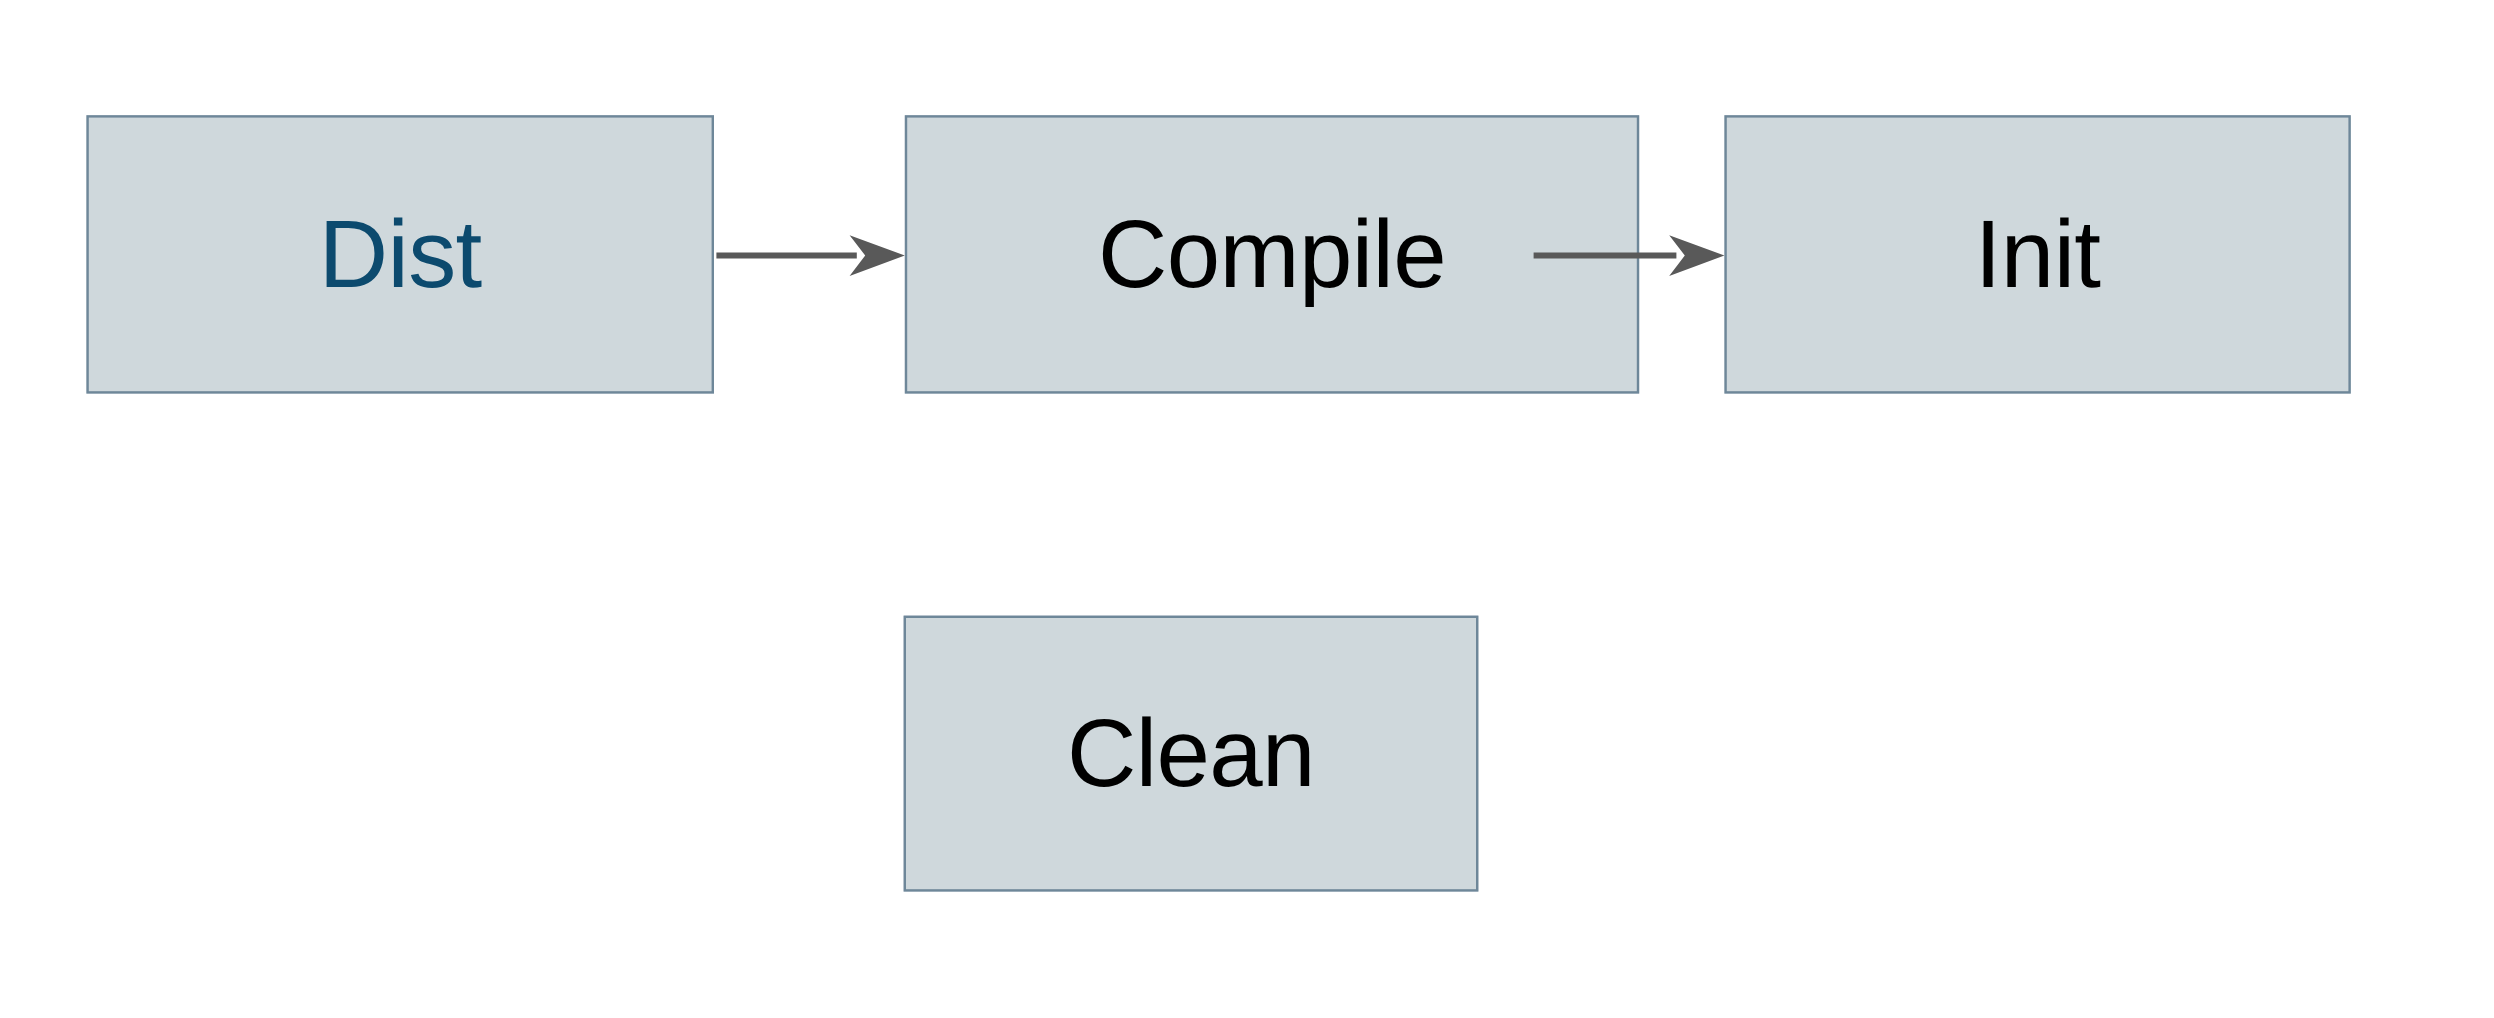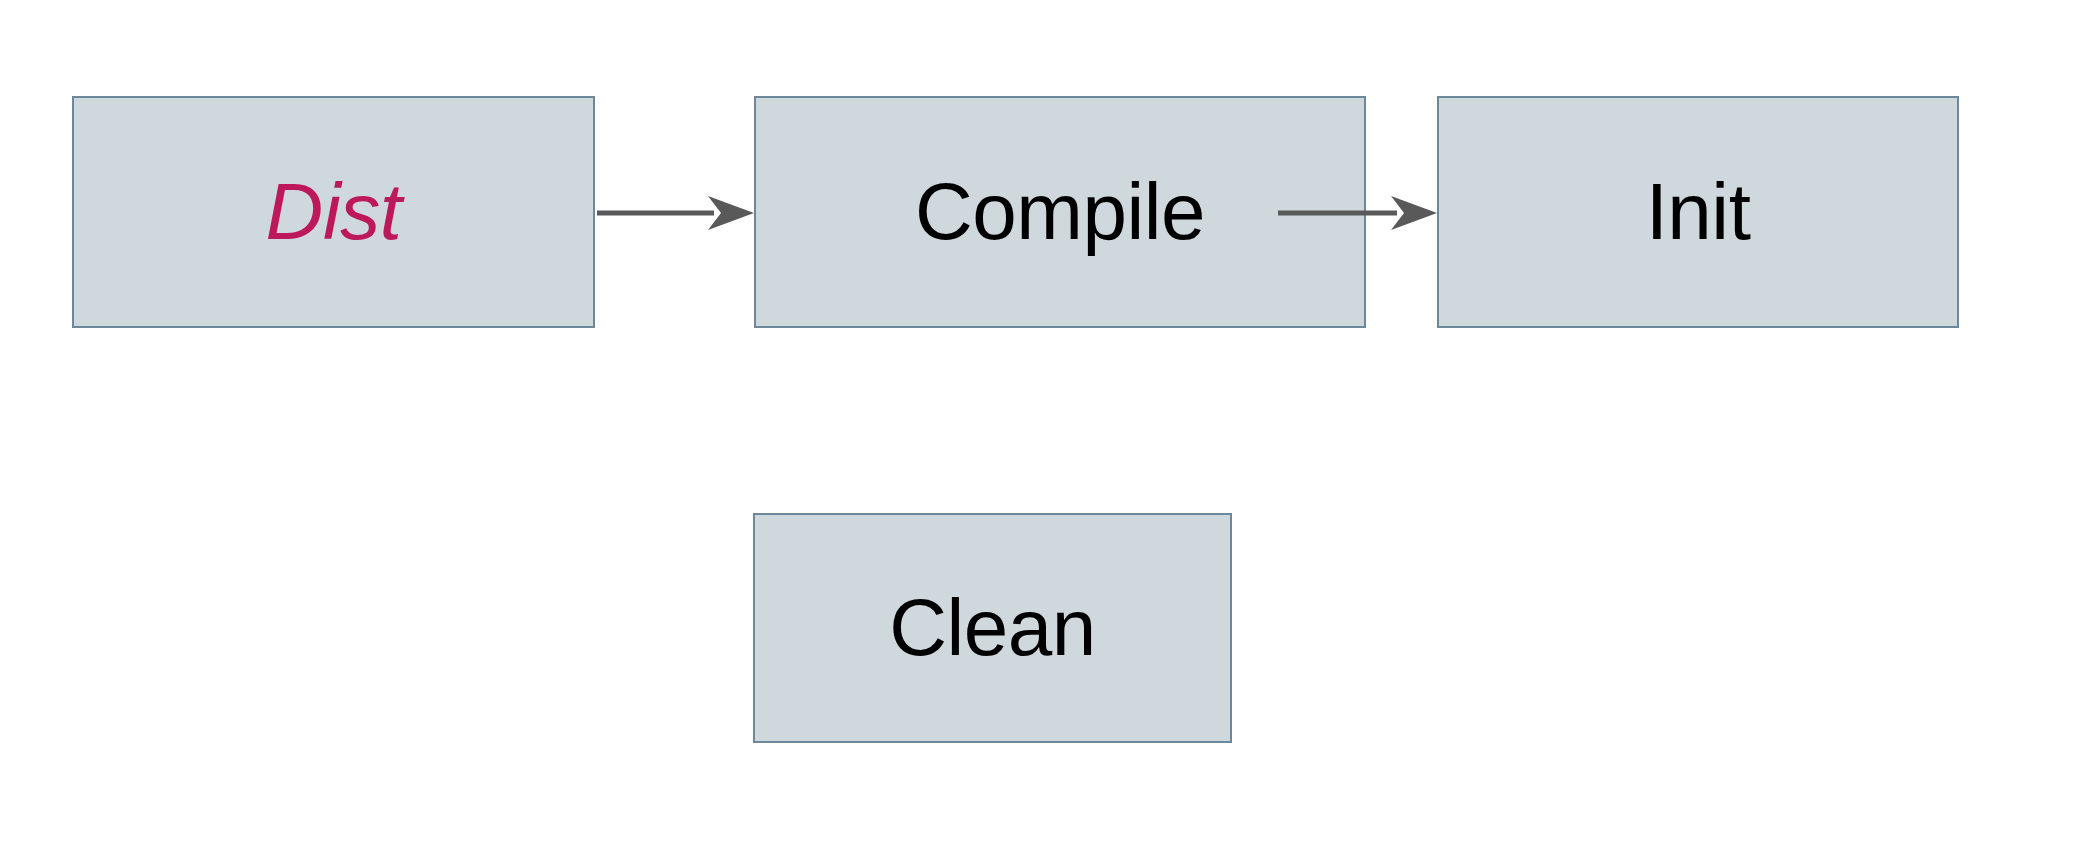--- a/index.html
+++ b/index.html
@@ -43,21 +43,21 @@
     display: block;
     overflow: visible;
   }
 </style>
 </head>
 <body>
 
 <div id="canvas" style="width: 2078px; height: 848px; background: rgb(255, 255, 255);">
 
   <div class="node" id="node-dist" style="left: 72px; top: 96px; width: 523px; height: 232px; background: rgb(207, 216, 220); border-color: rgb(110, 135, 153); border-width: 2px;">
-    <span class="node-label" style="color: #be185d; font-style: italic;">Dist</span>
+    <span class="node-label" style="color: #0c4a6e;">Dist</span>
   </div>
 
   <div class="node" id="node-compile" style="left: 754px; top: 96px; width: 612px; height: 232px; background: rgb(207, 216, 220); border-color: rgb(110, 135, 153); border-width: 2px;">
     <span class="node-label" style="color: rgb(0, 0, 0);">Compile</span>
   </div>
 
   <div class="node" id="node-clean" style="left: 753px; top: 513px; width: 479px; height: 230px; background: rgb(207, 216, 220); border-color: rgb(110, 135, 153); border-width: 2px;">
     <span class="node-label" style="color: rgb(0, 0, 0);">Clean</span>
   </div>
 

